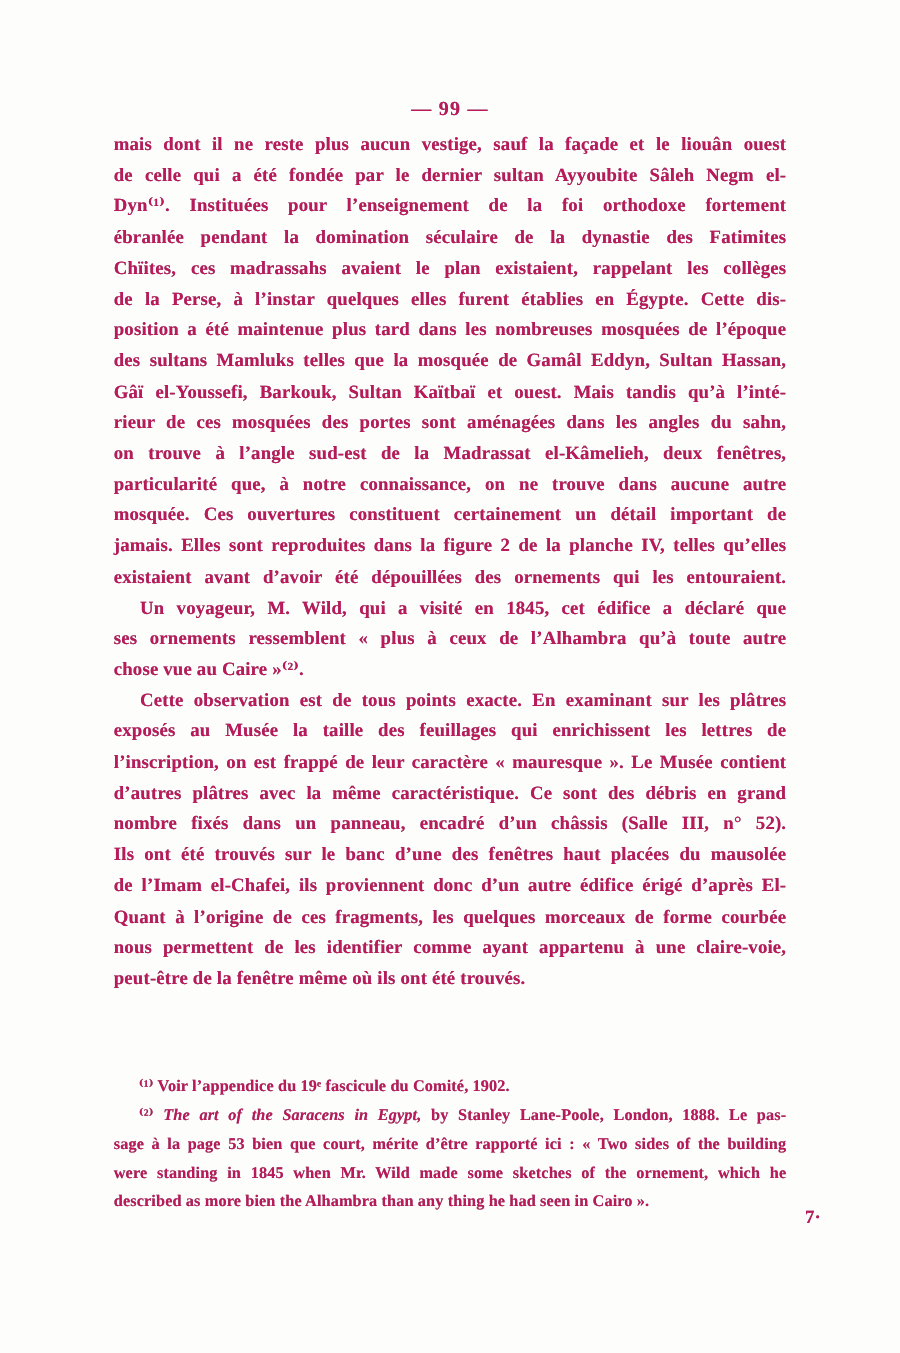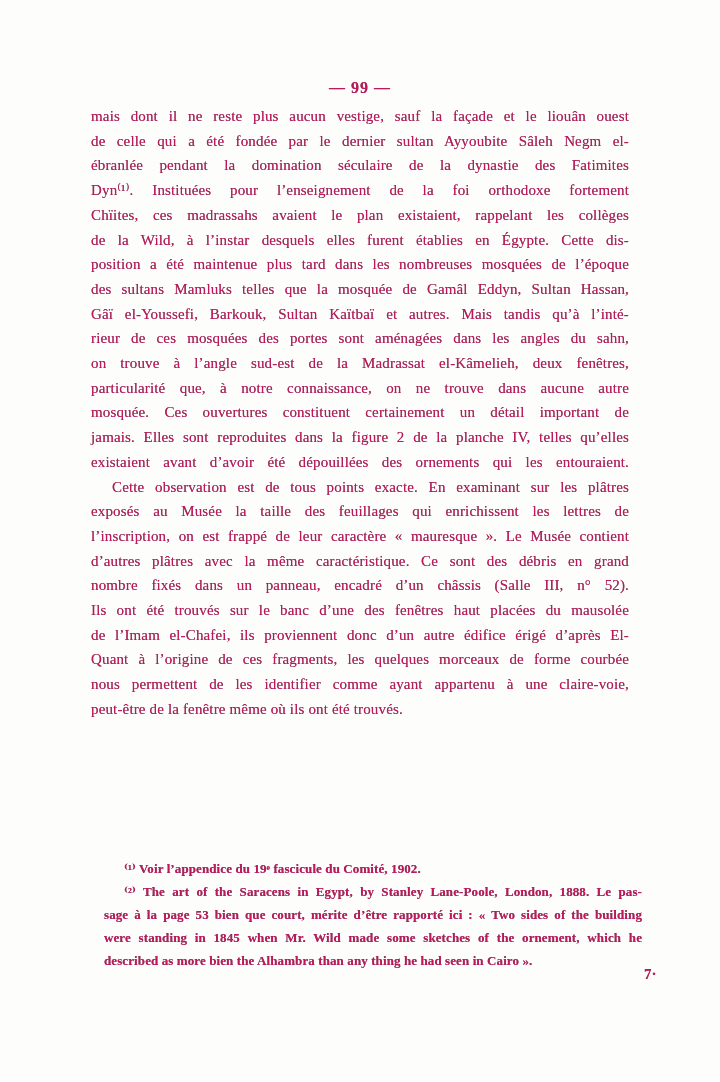--- a/index.html
+++ b/index.html
@@ -21,75 +21,80 @@
     font-size: 16px;
     font-weight: 700;
     letter-spacing: 1px;
   }
   .body-text {
     position: absolute;
     top: 104px; left: 91px; width: 538px;
   }
   .line {
     font-size: 15px;
-    font-weight: 400;
+    font-weight: 700;
     line-height: 24.7px;
     letter-spacing: 0.15px;
     text-align: justify;
     text-align-last: justify;
     white-space: nowrap;
   }
   .para.indent .line:first-child { text-indent: 21px; }
   .line.last { text-align-last: left; }
   .footnotes {
     position: absolute;
-    top: 857px; left: 104px; width: 538px;
+    top: 857px; left: 91px; width: 538px;
   }
   .fn-line {
     font-size: 13px;
     font-weight: 600;
     line-height: 23px;
     letter-spacing: 0.1px;
     text-align: justify;
     text-align-last: justify;
     white-space: nowrap;
   }
   .fn-line.last { text-align-last: left; }
   .fn-line.fn-first { text-indent: 20px; }
-  .italic { }
+  .italic { font-style: italic; }
   .signature-mark {
     position: absolute;
     top: 966px; left: 644px;
     font-size: 15px;
     font-weight: 700;
   }
 </style>
 </head>
 <body>
 
 <div class="page">
   <div class="page-number-header ink">— 99 —</div>
 
   <div class="body-text ink">
       <div class="para">
         <div class="line">mais dont il ne reste plus aucun vestige, sauf la façade et le liouân ouest</div>
         <div class="line">de celle qui a été fondée par le dernier sultan Ayyoubite Sâleh Negm el-</div>
+        <div class="line">Dyn⁽¹⁾. Instituées pour l’enseignement de la foi orthodoxe fortement</div>
         <div class="line">ébranlée pendant la domination séculaire de la dynastie des Fatimites</div>
-        <div class="line">Dyn⁽¹⁾. Instituées pour l’enseignement de la foi orthodoxe fortement</div>
         <div class="line">Chïites, ces madrassahs avaient le plan existaient, rappelant les collèges</div>
-        <div class="line">de la Wild, à l’instar desquels elles furent établies en Égypte. Cette dis-</div>
+        <div class="line">de la Perse, à l’instar quelques elles furent établies en Égypte. Cette dis-</div>
         <div class="line">position a été maintenue plus tard dans les nombreuses mosquées de l’époque</div>
         <div class="line">des sultans Mamluks telles que la mosquée de Gamâl Eddyn, Sultan Hassan,</div>
-        <div class="line">Gâï el-Youssefi, Barkouk, Sultan Kaïtbaï et autres. Mais tandis qu’à l’inté-</div>
+        <div class="line">Gâï el-Youssefi, Barkouk, Sultan Kaïtbaï et ouest. Mais tandis qu’à l’inté-</div>
         <div class="line">rieur de ces mosquées des portes sont aménagées dans les angles du sahn,</div>
         <div class="line">on trouve à l’angle sud-est de la Madrassat el-Kâmelieh, deux fenêtres,</div>
         <div class="line">particularité que, à notre connaissance, on ne trouve dans aucune autre</div>
         <div class="line">mosquée. Ces ouvertures constituent certainement un détail important de</div>
         <div class="line">jamais. Elles sont reproduites dans la figure 2 de la planche IV, telles qu’elles</div>
         <div class="line">existaient avant d’avoir été dépouillées des ornements qui les entouraient.</div>
+      </div>
+      <div class="para indent">
+        <div class="line">Un voyageur, M. Wild, qui a visité en 1845, cet édifice a déclaré que</div>
+        <div class="line">ses ornements ressemblent « plus à ceux de l’Alhambra qu’à toute autre</div>
+        <div class="line last">chose vue au Caire »⁽²⁾.</div>
       </div>
       <div class="para indent">
         <div class="line">Cette observation est de tous points exacte. En examinant sur les plâtres</div>
         <div class="line">exposés au Musée la taille des feuillages qui enrichissent les lettres de</div>
         <div class="line">l’inscription, on est frappé de leur caractère « mauresque ». Le Musée contient</div>
         <div class="line">d’autres plâtres avec la même caractéristique. Ce sont des débris en grand</div>
         <div class="line">nombre fixés dans un panneau, encadré d’un châssis (Salle III, n° 52).</div>
         <div class="line">Ils ont été trouvés sur le banc d’une des fenêtres haut placées du mausolée</div>
         <div class="line">de l’Imam el-Chafei, ils proviennent donc d’un autre édifice érigé d’après El-</div>
         <div class="line">Quant à l’origine de ces fragments, les quelques morceaux de forme courbée</div>

